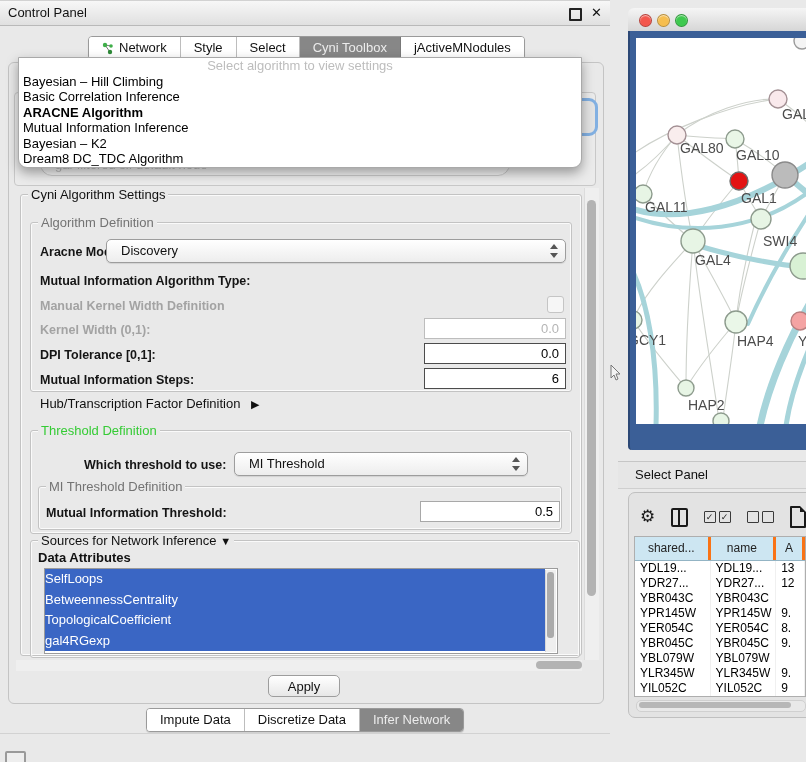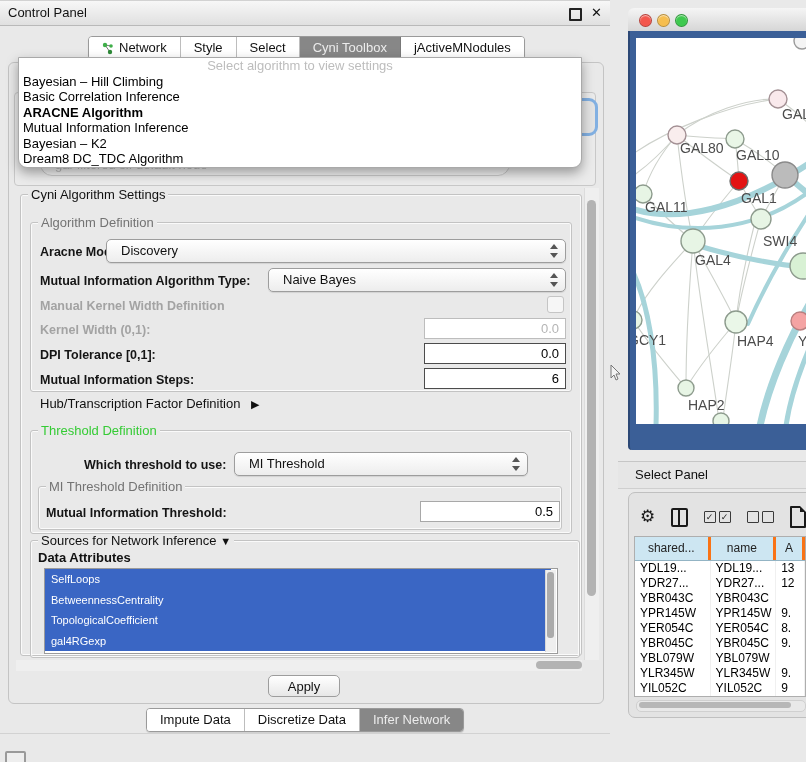--- a/index.html
+++ b/index.html
@@ -50,21 +50,21 @@
   .stepper:before{content:"";position:absolute;left:1px;top:0;border-left:4px solid transparent;border-right:4px solid transparent;border-bottom:5px solid #555;}
   .stepper:after{content:"";position:absolute;left:1px;bottom:0;border-left:4px solid transparent;border-right:4px solid transparent;border-top:5px solid #555;}
   .tfield{position:absolute;height:21px;background:#fff;box-sizing:border-box;font-size:13px;line-height:19px;
      text-align:right;padding-right:6px;color:#000;}
   .tfield.dark{border:1.5px solid #4c4c4c;}
   .tfield.lite{border:1px solid #bdbdbd;color:#b5b5b5;}
   .checkbox{position:absolute;width:15px;height:15px;border:1.5px solid #c5c5c5;border-radius:3px;background:#f6f6f6;}
   .tri{display:inline-block;font-size:11px;color:#111;}
   #attr-label{position:absolute;left:38px;top:550px;font-size:13px;font-weight:bold;color:#111;}
   #attr-list{position:absolute;left:44px;top:568px;width:512px;height:84px;background:#fff;border:1px solid #9b9b9b;overflow:hidden;}
-  .attr-item{height:20.5px;line-height:20.5px;font-size:11px;color:#fff;background:#3a66c4;padding-left:6px;width:calc(100% - 12px);}
+  .attr-item{height:20.5px;line-height:20.5px;font-size:13px;color:#fff;background:#3a66c4;width:calc(100% - 12px);}
   #attr-scroll{position:absolute;right:1px;top:1px;width:10px;height:82px;background:#efefef;border-left:1px solid #d8d8d8;}
   #attr-scroll .thumb{position:absolute;left:1px;top:2px;width:7px;height:66px;background:#ababab;border-radius:3px;}
   #apply-btn{position:absolute;left:268px;top:675px;width:72px;height:22px;border:1px solid #9d9d9d;border-radius:5px;
      background:linear-gradient(#ffffff,#e7e7e7);font-size:13px;text-align:center;line-height:22px;color:#111;box-sizing:border-box;}
   #corner-chip{position:absolute;left:5px;top:751px;width:17px;height:16px;border:2px solid #9a9a9a;background:#eee;border-radius:2px;}
   
   #net-titlebar{position:absolute;left:628px;top:8px;width:178px;height:23px;
     background:linear-gradient(#f5f5f5,#d6d6d6);border-bottom:1px solid #a8a8a8;border-radius:6px 0 0 0;}
   .tl{position:absolute;top:6px;width:11px;height:11px;border-radius:50%;box-shadow:inset 0 1px 1px rgba(255,255,255,.6);}
   #net-frame{position:absolute;left:628px;top:31px;width:178px;height:419px;background:#3b5f97;border-left:2px solid #2c4876;box-sizing:border-box;border-radius:0 0 0 4px;}
@@ -158,24 +158,20 @@
   <div class="group" style="left:30px;top:222px;width:540px;height:168px;"></div>
   <div class="group-label lbl-blue" style="left:38px;top:216px;">Algorithm Definition</div>
 
   <div class="flabel" style="left:40px;top:245px;">Aracne Mode:</div>
   <div class="combo" style="left:106px;top:239px;width:460px;">
     <span>Discovery</span>
     <span class="stepper"></span>
   </div>
 
   <div class="flabel" style="left:40px;top:274px;">Mutual Information Algorithm Type:</div>
-  <div class="combo" style="left:268px;top:268px;width:298px;">
-    <span>Naive Bayes</span>
-    <span class="stepper"></span>
-  </div>
 
   <div class="flabel disabled" style="left:40px;top:299px;">Manual Kernel Width Definition</div>
   <div class="checkbox" style="left:547px;top:296px;"></div>
 
   <div class="flabel disabled" style="left:40px;top:323px;">Kernel Width (0,1):</div>
   <div class="tfield lite" style="left:424px;top:318px;width:142px;">0.0</div>
 
   <div class="flabel" style="left:40px;top:348px;">DPI Tolerance [0,1]:</div>
   <div class="tfield dark" style="left:424px;top:343px;width:142px;">0.0</div>
 

